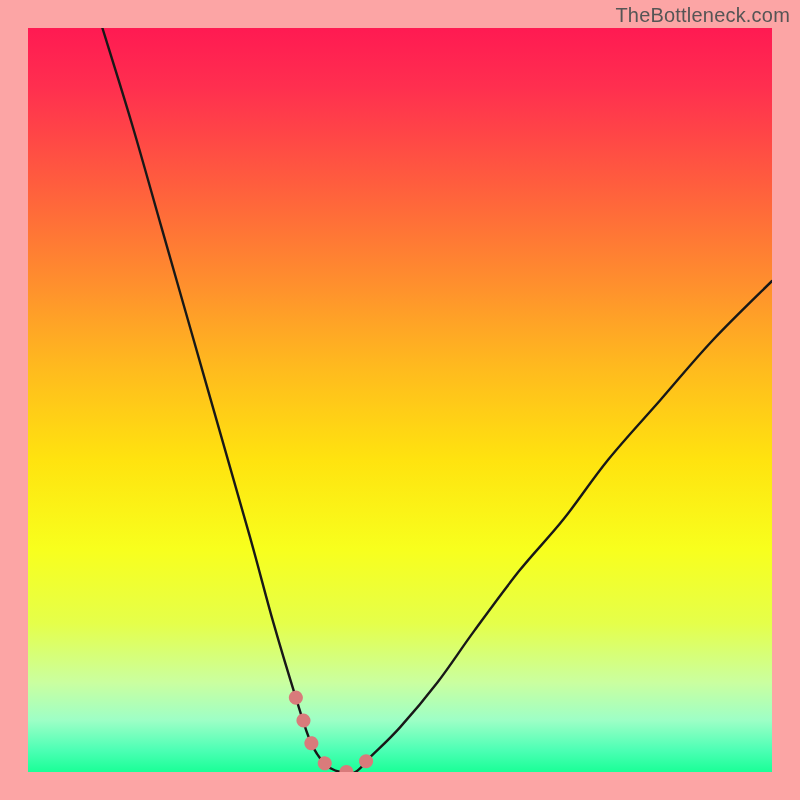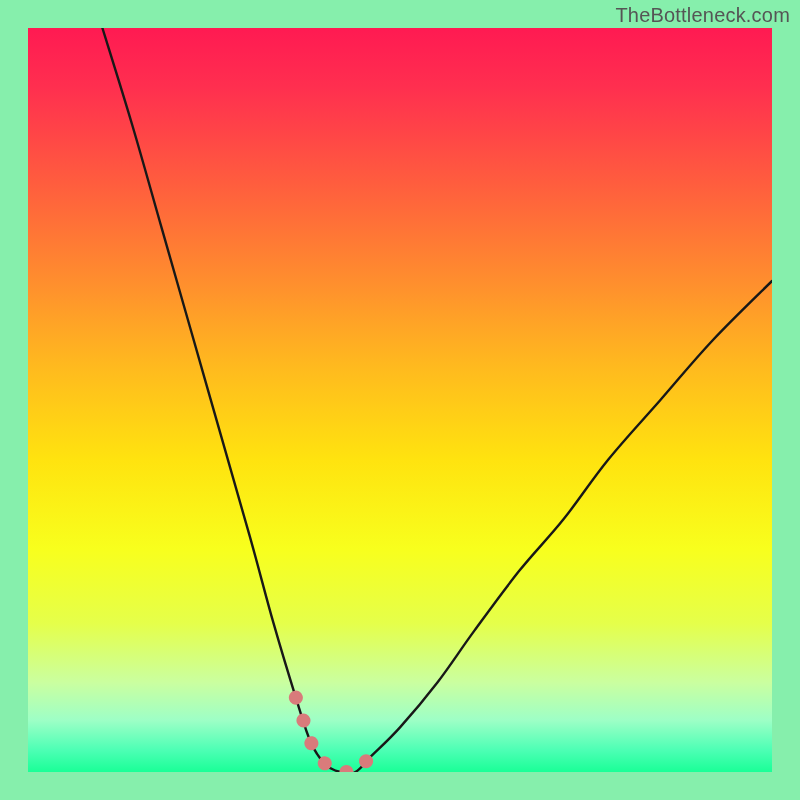--- a/index.html
+++ b/index.html
@@ -8,21 +8,21 @@
     width: 800px;
     height: 800px;
     overflow: hidden;
     background: #000;
     font-family: Arial, Helvetica, sans-serif;
   }
   .frame {
     position: relative;
     width: 800px;
     height: 800px;
-    background: #86efac;
+    background: #fca5a5;
   }
   .plot-area {
     position: absolute;
     left: 28px;
     top: 28px;
     width: 744px;
     height: 744px;
     overflow: hidden;
   }
   .gradient {

